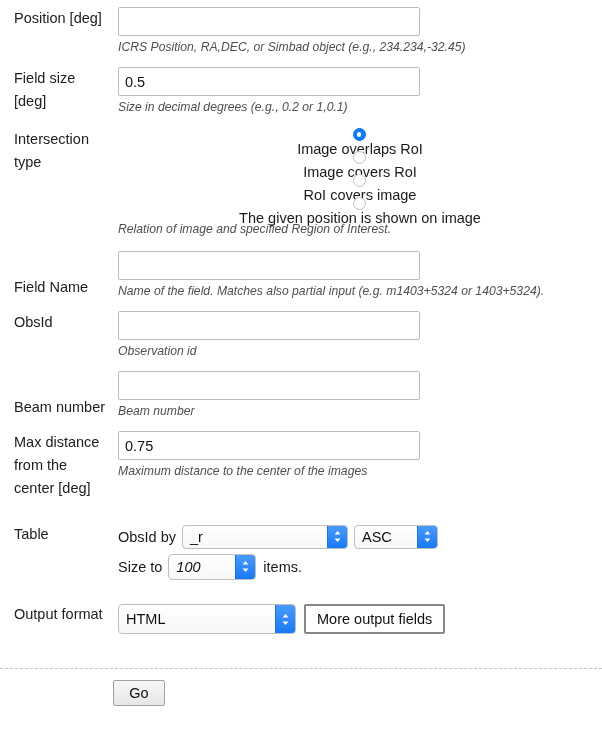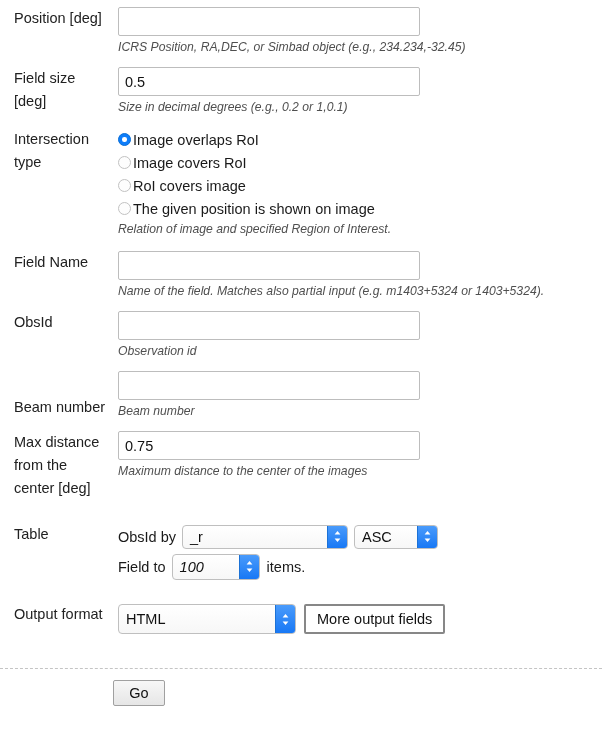--- a/index.html
+++ b/index.html
@@ -68,20 +68,21 @@
   }
 
   
   .radio-group { margin: 0; padding: 0; }
   .radio-line {
     display: flex;
     align-items: center;
     height: 23px;
     font-size: 14.5px;
     color: #1a1a1a;
+    flex-direction: column;
   }
   .radio {
     position: relative;
     width: 13px;
     height: 13px;
     flex: 0 0 13px;
     border-radius: 50%;
     box-sizing: border-box;
     border: 1px solid #c2c2c2;
     background: #fdfdfd;
@@ -239,21 +240,21 @@
         <label class="radio-line">
           <span class="radio"></span>
           <span class="radio-label">The given position is shown on image</span>
         </label>
 
       </div>
       <div class="hint" style="margin-top:1px;">Relation of image and specified Region of Interest.</div>
     </div>
   </div>
 
-  <div class="row block" style="margin-top:14px;">
+  <div class="row block" style="margin-top:14px;align-items:flex-end;">
     <div class="label-cell">Field Name</div>
     <div class="field-cell">
       <input class="text-input" type="text" value="" style="">
       <div class="hint">Name of the field. Matches also partial input (e.g. m1403+5324 or 1403+5324).</div>
     </div>
   </div>
 
   <div class="row block" style="margin-top:12px;">
     <div class="label-cell">ObsId</div>
     <div class="field-cell">
@@ -298,21 +299,21 @@
           <span class="sel-arrow">
             <svg width="11" height="15" viewBox="0 0 11 15" aria-hidden="true">
               <path d="M5.5 2 L8.4 5.6 L2.6 5.6 Z" fill="#ffffff"></path>
               <path d="M5.5 13 L8.4 9.4 L2.6 9.4 Z" fill="#ffffff"></path>
             </svg>
           </span>
         </span>
       </div>
 
       <div class="inline-row" style="margin-top:3px;">
-        <span class="pre">Field to</span>
+        <span class="pre">Size to</span>
         <span class="select limit">
           <span class="sel-value">100</span>
           <span class="sel-arrow">
             <svg width="11" height="15" viewBox="0 0 11 15" aria-hidden="true">
               <path d="M5.5 2 L8.4 5.6 L2.6 5.6 Z" fill="#ffffff"></path>
               <path d="M5.5 13 L8.4 9.4 L2.6 9.4 Z" fill="#ffffff"></path>
             </svg>
           </span>
         </span>
         <span class="post">items.</span>

